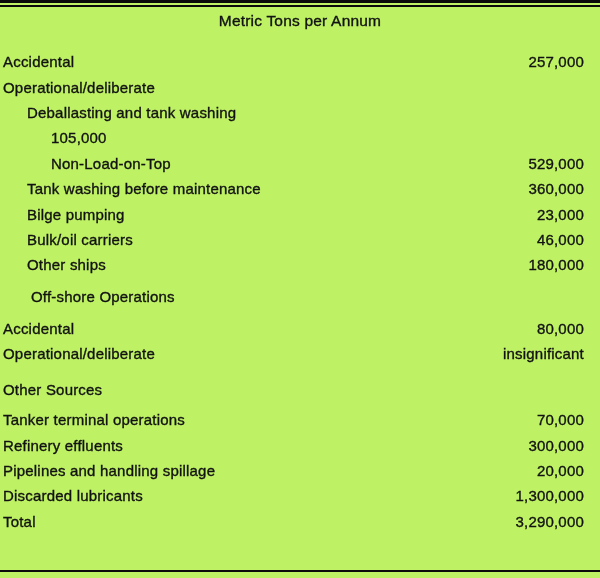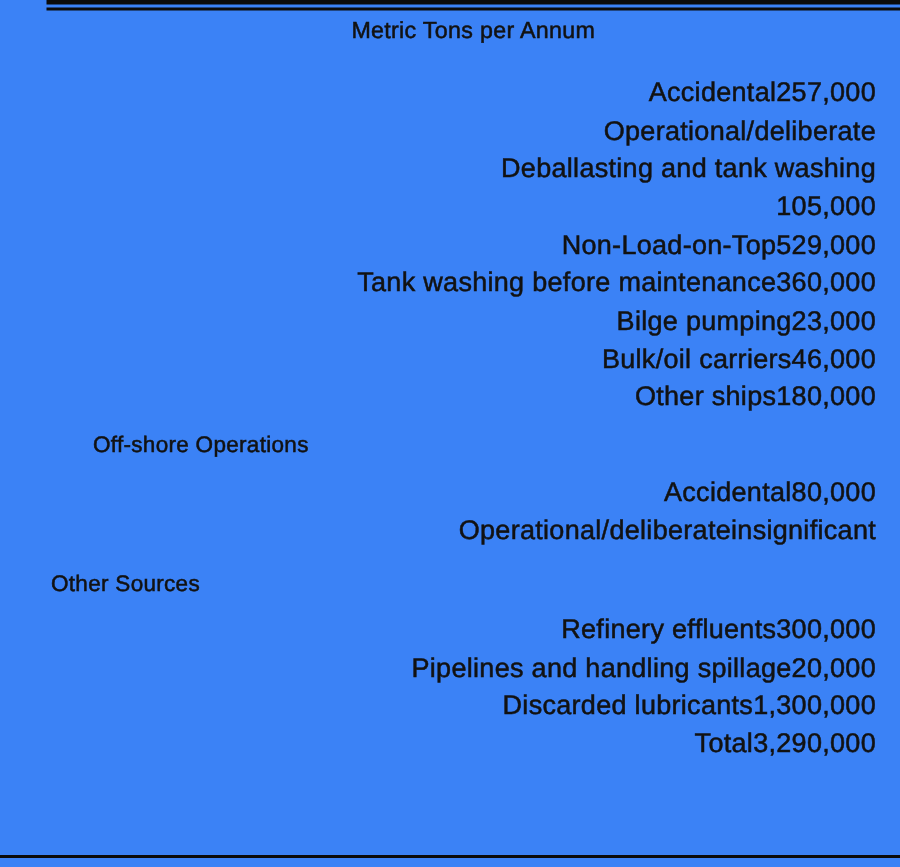--- a/index.html
+++ b/index.html
@@ -4,28 +4,27 @@
 <style>
   html, body {
     margin: 0;
     padding: 0;
     background: #ffffff;
   }
   .page {
     position: relative;
     width: 600px;
     height: 578px;
-    background: #3b82f6;
+    background: #bef264;
     font-family: "Liberation Sans", sans-serif;
     color: #121212;
     overflow: hidden;
     box-sizing: border-box;
     -webkit-text-stroke: 0.35px #121212;
     letter-spacing: 0.2px;
-    padding-left: 31px;
   }
   .top-rule {
     box-sizing: border-box;
     height: 7px;
     border-top: 3px solid #0b0b0b;
     border-bottom: 2px solid #0b0b0b;
   }
   .bottom-rule {
     position: absolute;
     left: 0;
@@ -49,24 +48,24 @@
     height: 25.4px;
     line-height: 25.4px;
     padding-left: 3px;
     font-size: 15px;
   }
   .section-header.sec-0 { margin-bottom: 7px; }
   .section-header.sec-1 { margin-top: 6px; margin-bottom: 7px; margin-left: 28px; }
   .section-header.sec-2 { margin-top: 10px; margin-bottom: 5px; }
   .row {
     display: flex;
-    justify-content: flex-end;
+    justify-content: space-between;
     align-items: center;
     height: 25.4px;
-    font-size: 18px;
+    font-size: 15px;
   }
   .row .label { white-space: nowrap; }
   .row .value { white-space: nowrap; text-align: right; }
   .indent-0 { padding-left: 3px; }
   .indent-1 { padding-left: 27px; }
   .indent-2 { padding-left: 51px; }
 </style>
 </head>
 <body>
 
@@ -113,20 +112,24 @@
       <div class="row indent-0">
         <span class="label">Accidental</span>
         <span class="value">80,000</span>
       </div>
       <div class="row indent-0">
         <span class="label">Operational/deliberate</span>
         <span class="value">insignificant</span>
       </div>
       <div class="section-header sec-2">Other Sources</div>
       <div class="row indent-0">
+        <span class="label">Tanker terminal operations</span>
+        <span class="value">70,000</span>
+      </div>
+      <div class="row indent-0">
         <span class="label">Refinery effluents</span>
         <span class="value">300,000</span>
       </div>
       <div class="row indent-0">
         <span class="label">Pipelines and handling spillage</span>
         <span class="value">20,000</span>
       </div>
       <div class="row indent-0">
         <span class="label">Discarded lubricants</span>
         <span class="value">1,300,000</span>

